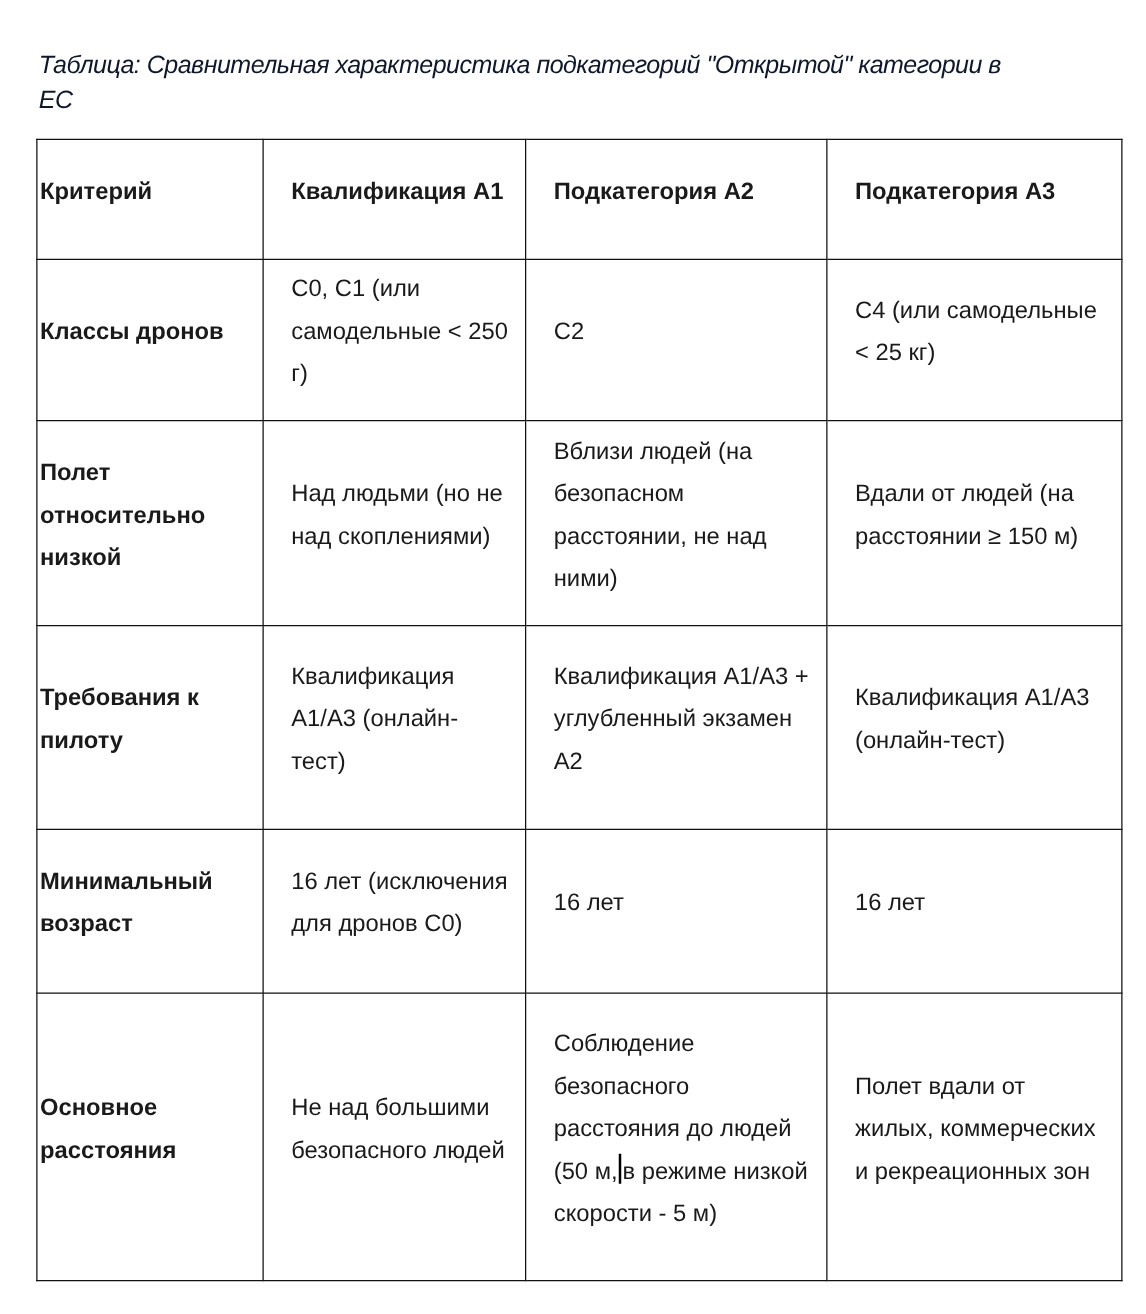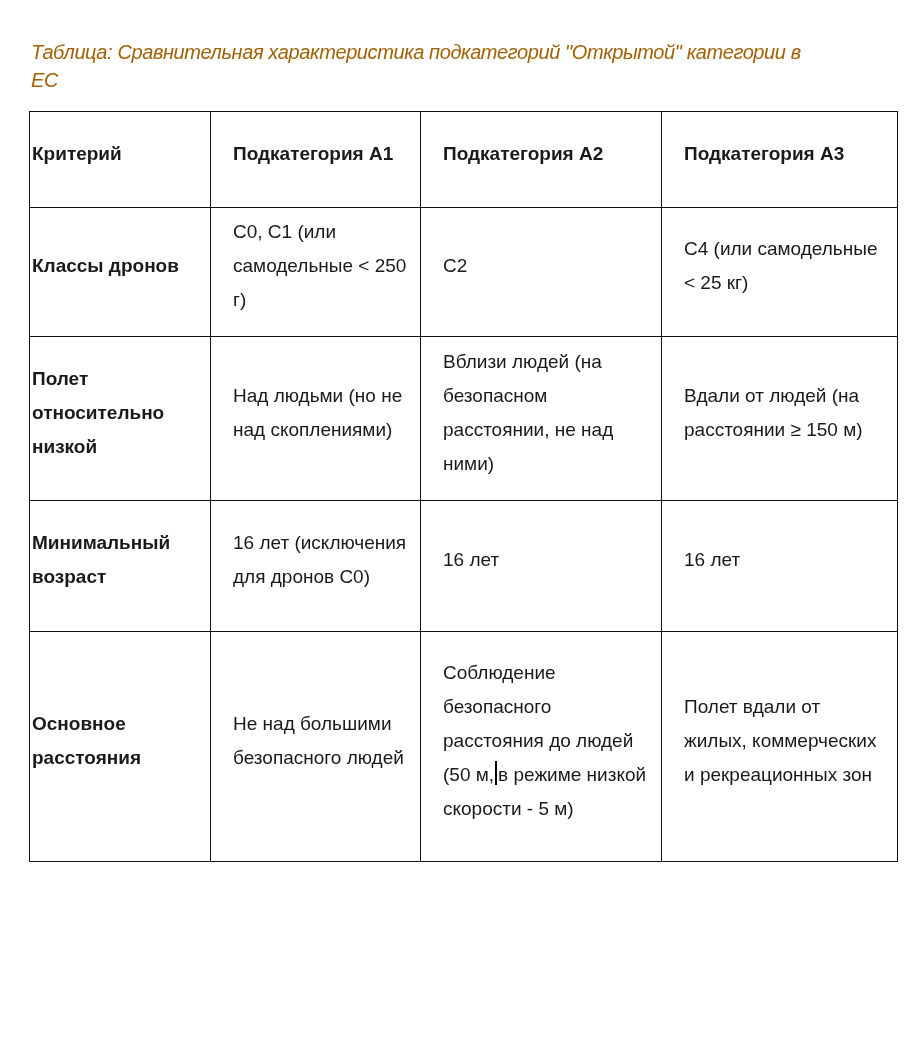--- a/index.html
+++ b/index.html
@@ -4,21 +4,21 @@
 <style>
   html, body { margin: 0; padding: 0; background: #ffffff; }
   body {
     width: 917px; height: 1051px; position: relative; overflow: hidden;
     font-family: "Liberation Sans", "DejaVu Sans", sans-serif;
     color: #1a1a1a;
   }
   .caption {
     position: absolute; left: 31px; top: 38px; width: 800px;
     font-size: 20px; line-height: 28px; font-style: italic;
-    color: #a16207; letter-spacing: -0.4px;
+    color: #0f172a; letter-spacing: -0.4px;
   }
   table.cmp {
     position: absolute; left: 29px; top: 111px;
     border-collapse: collapse; table-layout: fixed;
     width: 868px;
   }
   table.cmp td, table.cmp th {
     border: 1.5px solid #111;
     padding: 0 12px 12px 22px;
     font-size: 19px; line-height: 34px;
@@ -39,35 +39,41 @@
 <table class="cmp">
   <colgroup>
       <col class="c0">
       <col class="c1">
       <col class="c2">
       <col class="c3">
     </colgroup>
   <tbody>
       <tr class="r0">
     <th class="crit">Критерий</th>
-    <th>Подкатегория А1</th>
+    <th>Квалификация А1</th>
     <th>Подкатегория А2</th>
     <th>Подкатегория А3</th>
   </tr>
   <tr class="r1">
     <td class="crit">Классы дронов</td>
     <td>C0, C1 (или самодельные &lt; 250 г)</td>
     <td>C2</td>
     <td>C4 (или самодельные &lt; 25 кг)</td>
   </tr>
   <tr class="r2">
     <td class="crit">Полет относительно низкой</td>
     <td>Над людьми (но не над скоплениями)</td>
     <td>Вблизи людей (на безопасном расстоянии, не над ними)</td>
     <td>Вдали от людей (на расстоянии ≥ 150 м)</td>
+  </tr>
+  <tr class="r3">
+    <td class="crit">Требования к пилоту</td>
+    <td>Квалификация A1/A3 (онлайн-тест)</td>
+    <td>Квалификация A1/A3 + углубленный экзамен A2</td>
+    <td>Квалификация A1/A3 (онлайн-тест)</td>
   </tr>
   <tr class="r4">
     <td class="crit">Минимальный возраст</td>
     <td>16 лет (исключения для дронов C0)</td>
     <td>16 лет</td>
     <td>16 лет</td>
   </tr>
   <tr class="r5">
     <td class="crit">Основное расстояния</td>
     <td>Не над большими безопасного людей</td>

